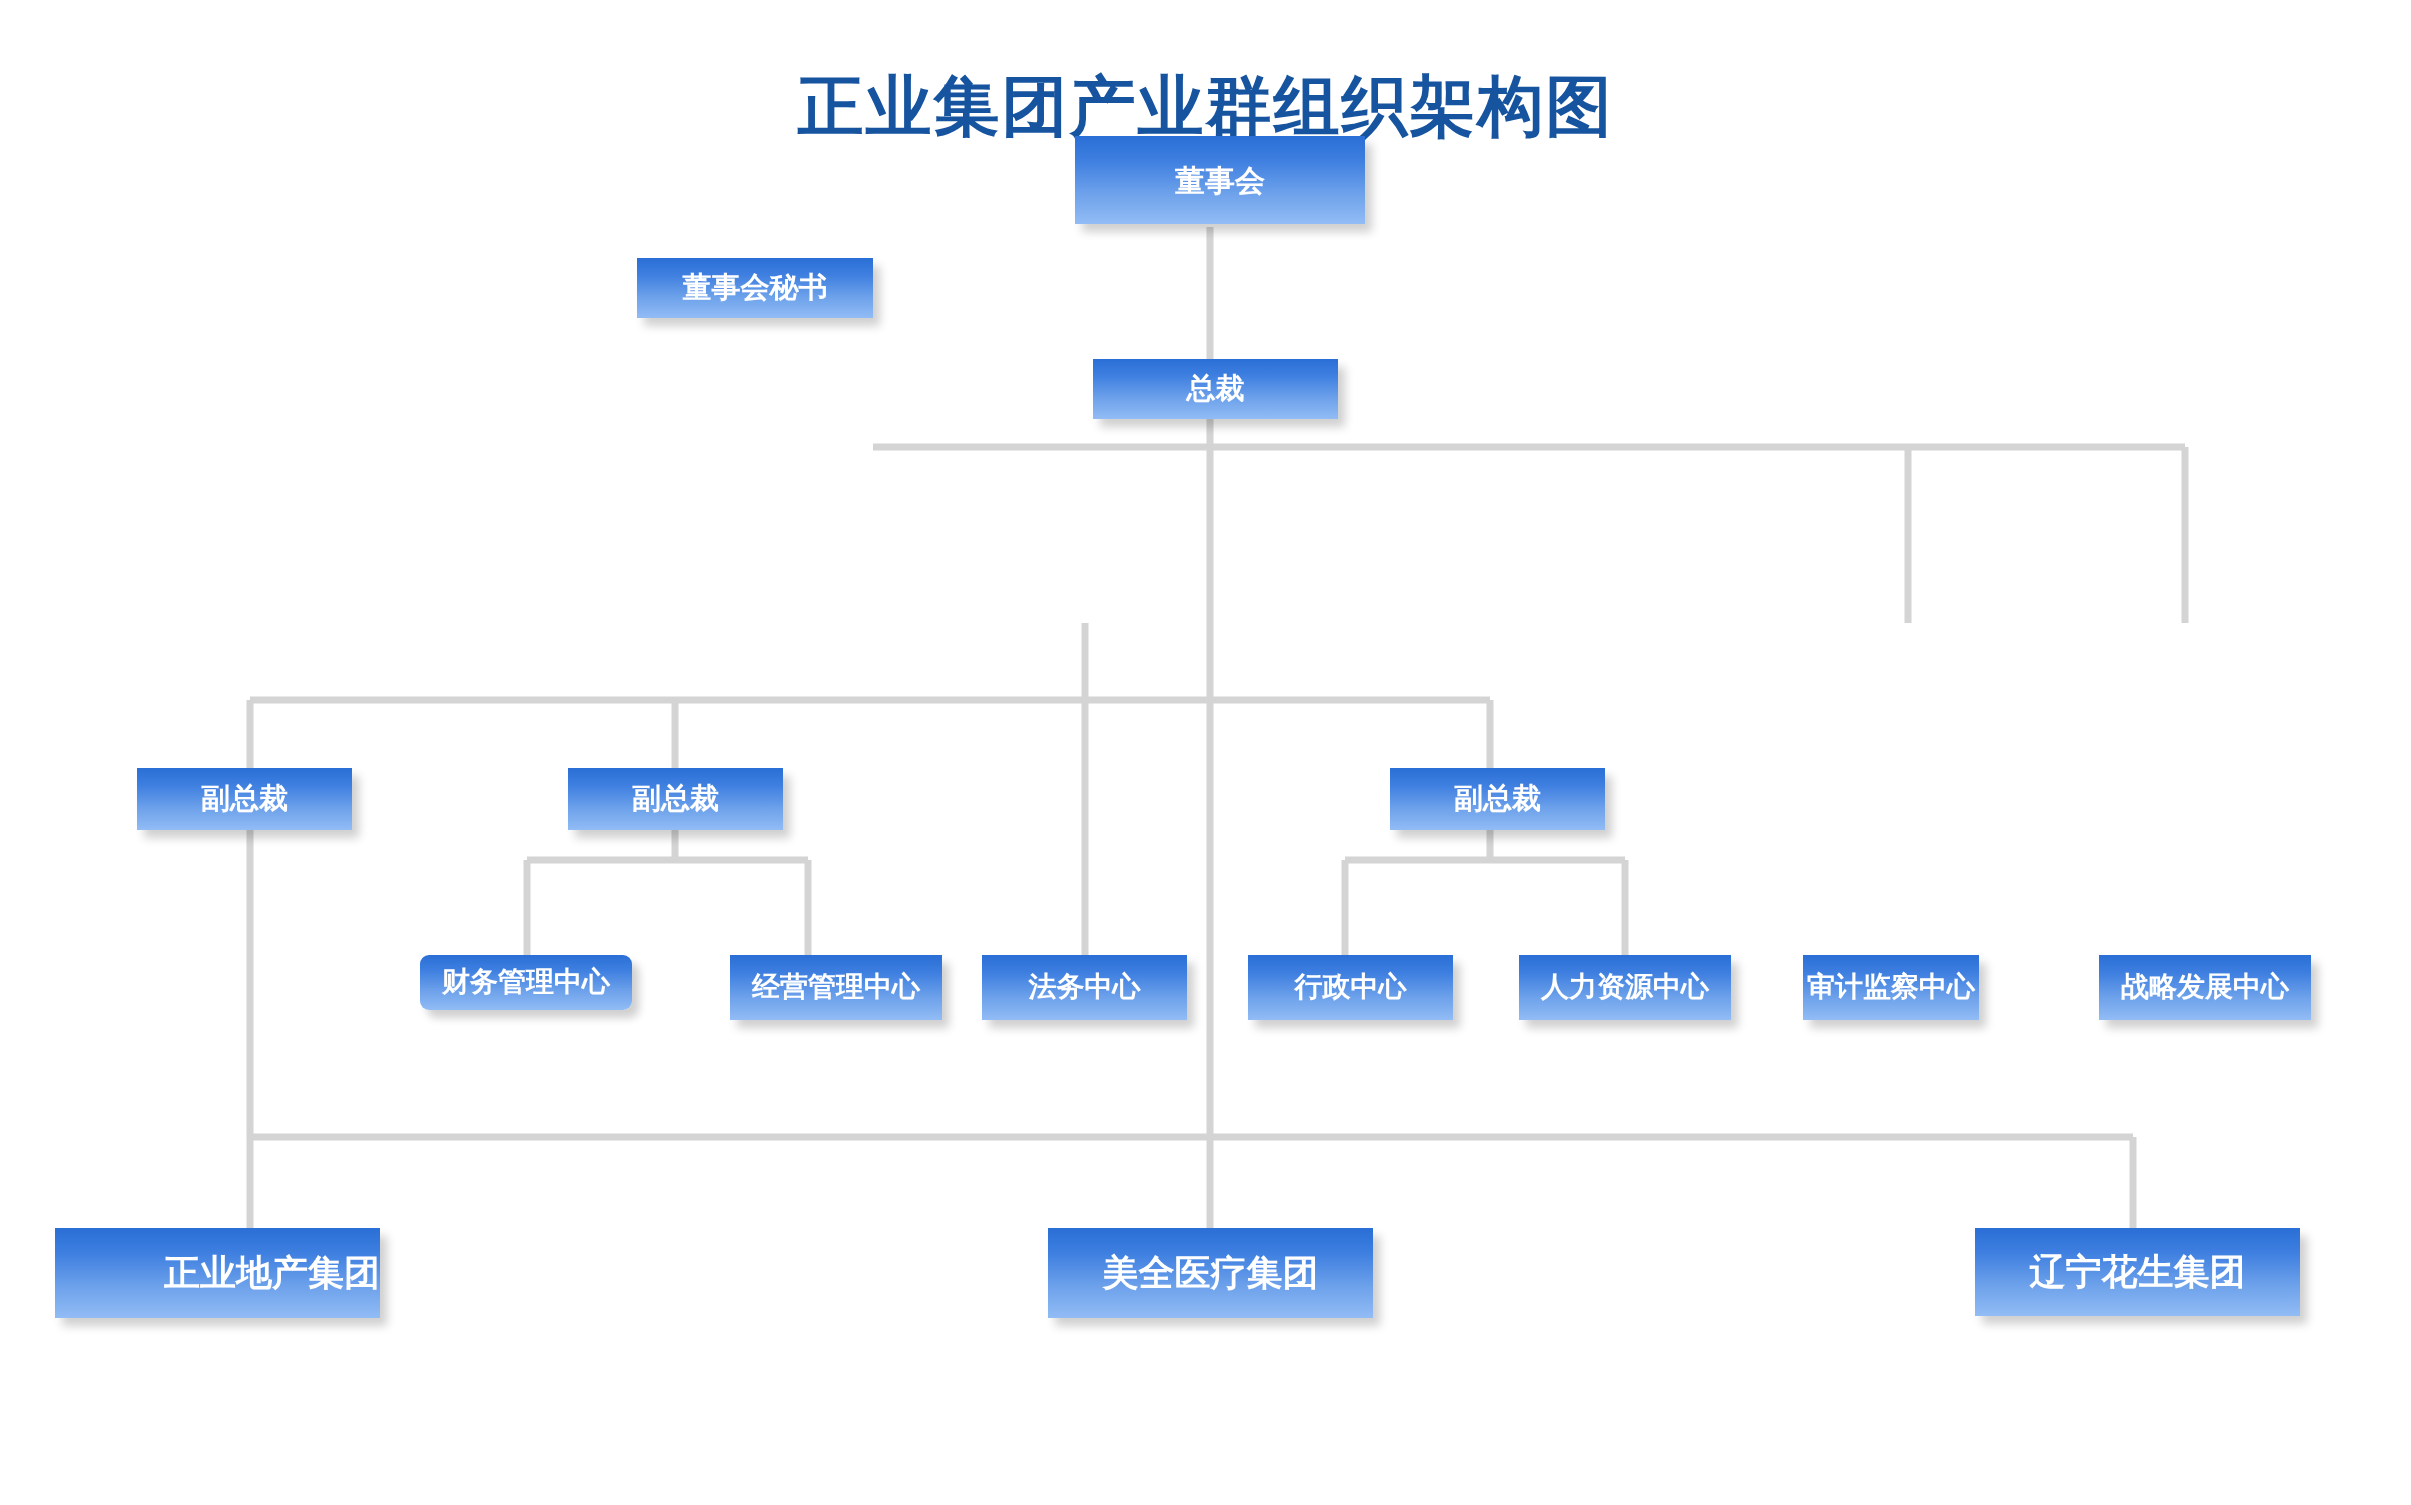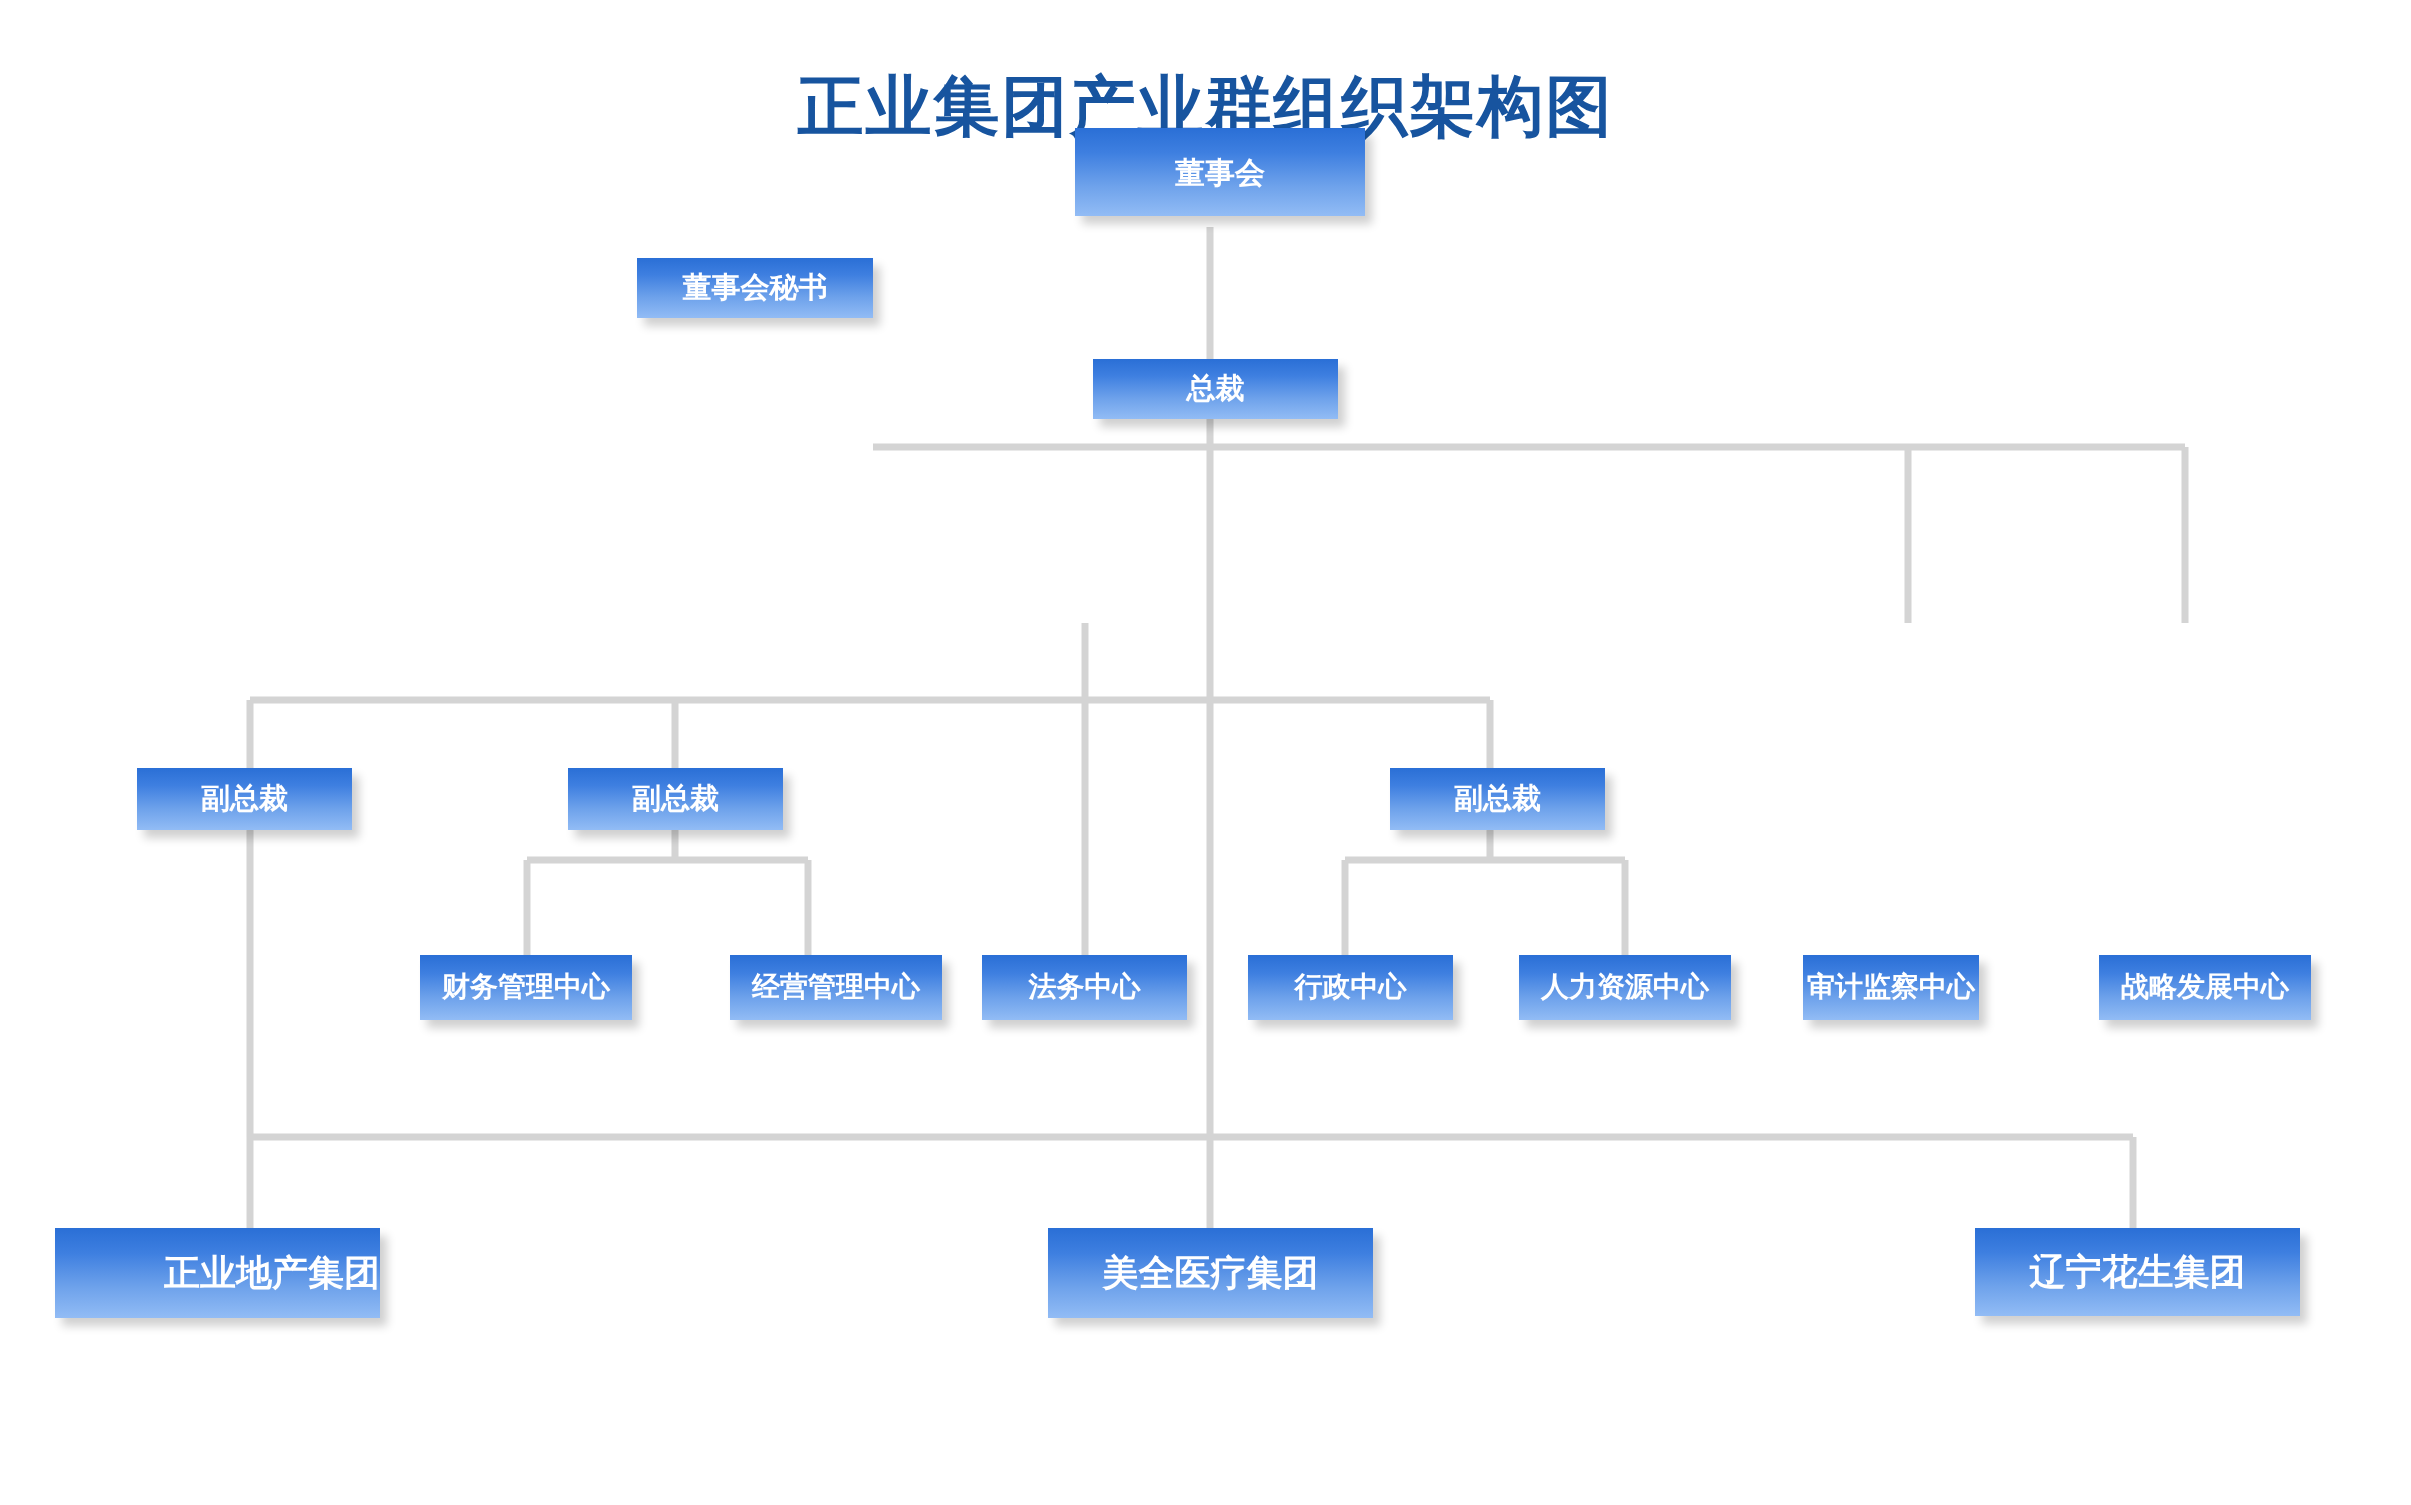--- a/index.html
+++ b/index.html
@@ -91,21 +91,21 @@
       <path d="M1345,860 L1345,955"></path>
       <path d="M1625,860 L1625,955"></path>
 
       <path d="M250,1137 L2133,1137"></path>
       <path d="M250,1137 L250,1230"></path>
       <path d="M1210,1137 L1210,1230"></path>
       <path d="M2133,1137 L2133,1230"></path>
     </g>
   </svg>
 
-  <div class="node lvl-top" style="left:1075px; top:128px; width:290px; height:88px;">
+  <div class="node lvl-top" style="left:1075px; top:136px; width:290px; height:88px;">
     <span class="node-label">董事会</span>
   </div>
 
   <div class="node lvl-mid" style="left:637px; top:258px; width:236px; height:60px;">
     <span class="node-label">董事会秘书</span>
   </div>
 
   <div class="node lvl-mid" style="left:1093px; top:345px; width:245px; height:60px;margin-top:14px;">
     <span class="node-label">总裁</span>
   </div>
@@ -115,21 +115,21 @@
   </div>
 
   <div class="node lvl-mid" style="left:568px; top:768px; width:215px; height:62px;">
     <span class="node-label">副总裁</span>
   </div>
 
   <div class="node lvl-mid" style="left:1390px; top:768px; width:215px; height:62px;">
     <span class="node-label">副总裁</span>
   </div>
 
-  <div class="node lvl-dept" style="left:420px; top:955px; width:212px; height:65px;">
+  <div class="node lvl-dept" style="left:420px; top:955px; width:212px; height:55px;border-radius:9px;">
     <span class="node-label">财务管理中心</span>
   </div>
 
   <div class="node lvl-dept" style="left:702px; top:955px; width:212px; height:65px;margin-left:28px;">
     <span class="node-label">经营管理中心</span>
   </div>
 
   <div class="node lvl-dept" style="left:982px; top:955px; width:205px; height:65px;">
     <span class="node-label">法务中心</span>
   </div>

